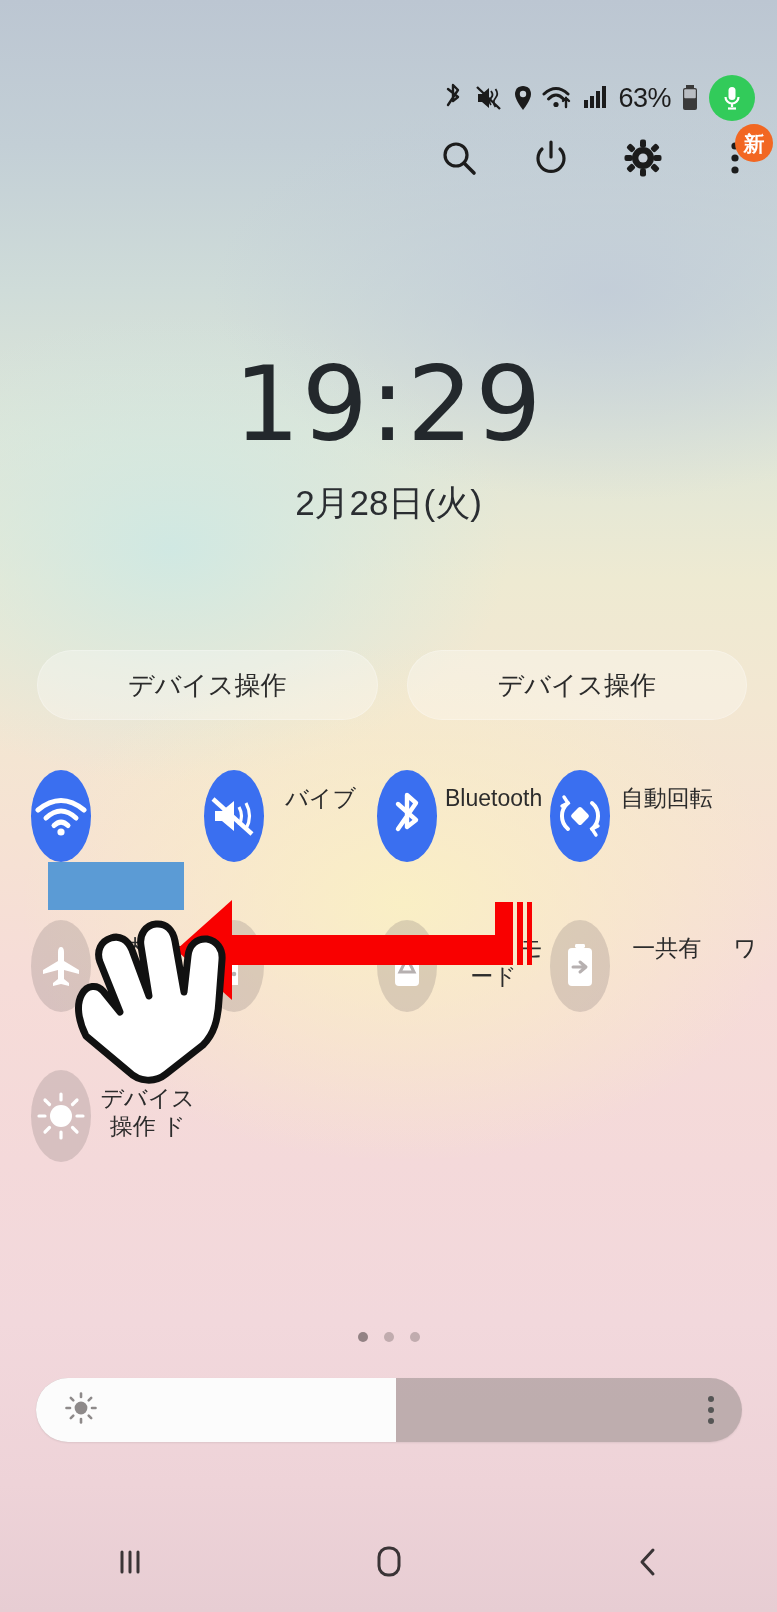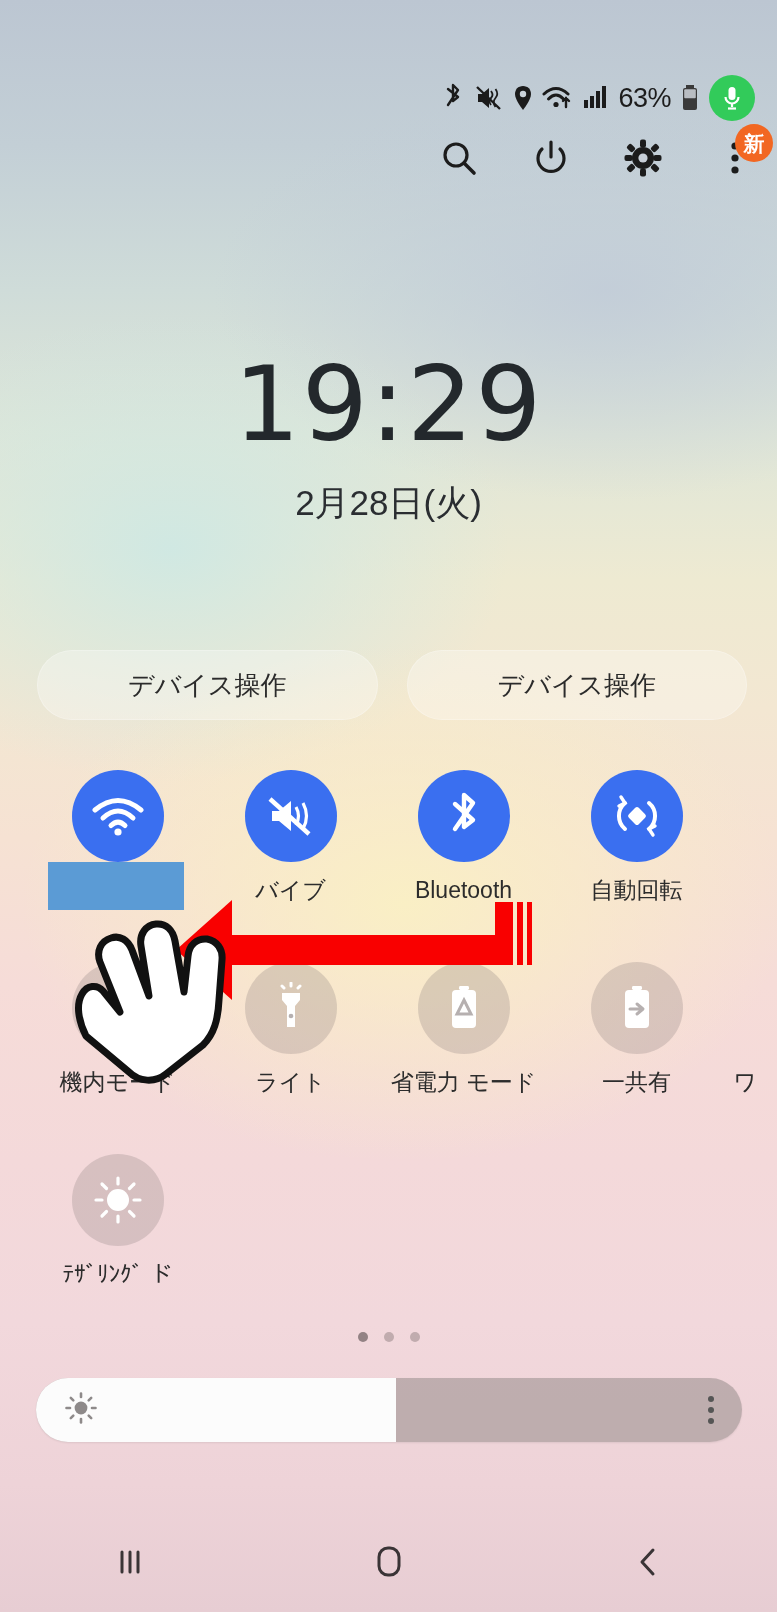--- a/index.html
+++ b/index.html
@@ -53,21 +53,21 @@
   .pillrow{position:absolute;top:650px;left:37px;right:30px;display:flex;gap:29px;}
   .pill{
     flex:1;height:70px;border-radius:35px;background:rgba(255,255,255,0.30);
     display:flex;align-items:center;justify-content:center;
     font-size:26px;color:#2b2b2b;box-shadow:inset 0 0 0 1px rgba(255,255,255,0.25);
   }
 
   
   .tilegrid{position:absolute;top:770px;left:0;width:777px;}
   .tilerow{display:flex;}
-  .tile{width:173px;display:flex;flex-direction:column;align-items:center;}
+  .tile{width:173px;display:flex;flex-direction:row;}
   .tilerow.r1{margin-left:31px;}
   .tilerow.r2{margin-left:31px;margin-top:58px;}
   .tilerow.r3{margin-left:31px;margin-top:58px;}
   .circ{
     width:92px;height:92px;border-radius:50%;
     display:flex;align-items:center;justify-content:center;
   }
   .circ.on{background:#3a6ff0;}
   .circ.off{background:rgba(130,120,120,0.26);}
   .tlabel{
@@ -298,21 +298,21 @@
                 <path d="M42 26 L48 26"></path>
               <path d="M10 10 L14.5 14.5"></path>
                 <path d="M37.5 37.5 L42 42"></path>
               <path d="M42 10 L37.5 14.5"></path>
                 <path d="M14.5 37.5 L10 42"></path>
             </g>
             <circle cx="26" cy="26" r="11" fill="#fff"></circle>
             <path d="M26 15 a11 11 0 0 0 0 22 a8.5 8.5 0 0 1 0 -22" fill="#b6b0b0" opacity="0.55"></path>
           </svg>
         </div>
-        <div class="tlabel">ﾃｻﾞﾘﾝｸﾞ
+        <div class="tlabel">デバイス操作
 ド</div>
       </div>
     </div>
   </div>
 
   <div class="pagedots">
     <span class="dot active"></span>
     <span class="dot"></span>
     <span class="dot"></span>
   </div>

